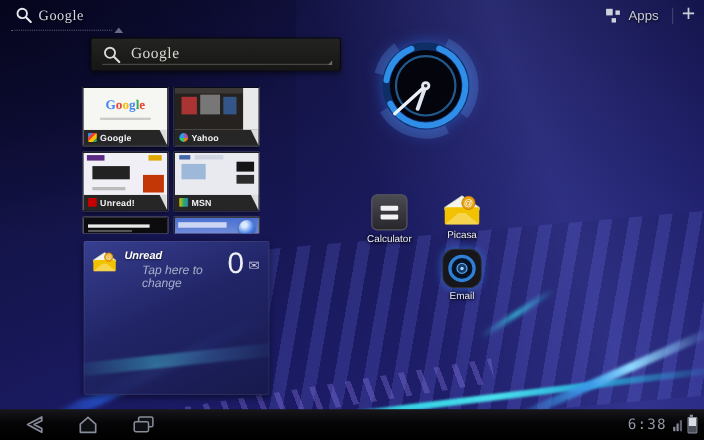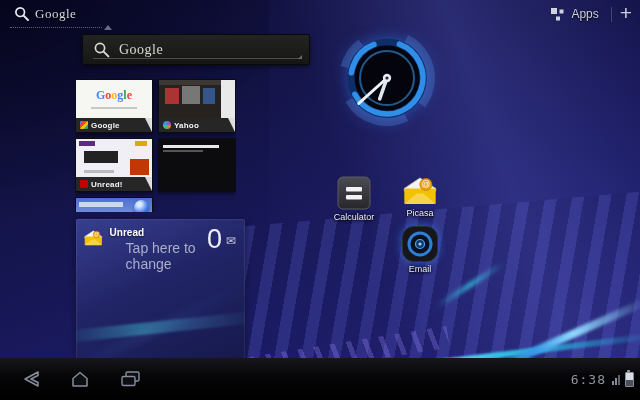--- a/index.html
+++ b/index.html
@@ -88,36 +88,36 @@
   
   .clock{position:absolute;left:331px;top:24px;width:112px;height:112px;z-index:4;cursor:pointer;
     filter:drop-shadow(0 0 7px rgba(45,120,240,.55));}
   
   .email-widget{position:absolute;left:76px;top:219px;width:169px;height:140px;z-index:4;overflow:hidden;border-radius:2px;cursor:pointer;
     background:linear-gradient(155deg,rgba(58,66,148,.92) 0%,rgba(34,38,104,.92) 45%,rgba(22,25,74,.94) 100%);
     box-shadow:0 2px 6px rgba(0,0,0,.45),inset 0 0 0 1px rgba(255,255,255,.07);}
   .email-widget .streak{position:absolute;left:-15px;right:-15px;bottom:26px;height:12px;transform:rotate(-6deg);filter:blur(1px);
     background:linear-gradient(90deg,transparent,rgba(70,215,230,.4) 40%,rgba(90,200,255,.22) 65%,transparent);}
   .ew-head{display:flex;align-items:flex-start;padding:8px 9px 0 8px;}
-  .ew-texts{margin-left:7px;}
+  .ew-texts{margin-left:7px;font-style:italic;}
   .ew-title{color:#ffffff;font-size:10px;font-weight:bold;text-shadow:0 1px 2px rgba(0,0,0,.6);}
-  .ew-sub{color:#a9aecb;font-size:14px;margin-top:2px;margin-left:16px;}
+  .ew-sub{color:#a9aecb;font-size:11px;margin-top:2px;margin-left:16px;}
   .ew-right{margin-left:auto;display:flex;align-items:flex-start;}
   .ew-count{color:#eef0f8;font-size:27px;font-weight:300;line-height:24px;font-family:"Liberation Sans",sans-serif;}
   .ew-mailglyph{color:#c2c6da;font-size:12px;margin:7px 0 0 4px;}
   
   .app-cell{position:absolute;width:58px;display:flex;flex-direction:column;align-items:center;z-index:4;cursor:pointer;}
   .app-cell .app-label{margin-top:2px;color:#eceef6;font-size:9px;text-shadow:0 1px 3px #000,0 0 2px #000;}
   .cell-calc{left:325px;top:176px;text-align:center;}
   .cell-email{left:391px;top:176px;}
   .cell-settings{left:325px;top:227px;}
   .cell-music{left:391px;top:226px;}
   .music-glow{filter:drop-shadow(0 0 4px rgba(47,127,230,.75));}
   
-  .system-bar{position:absolute;left:0;right:0;bottom:0;height:42px;z-index:6;
+  .system-bar{position:absolute;left:0;right:0;bottom:0;height:28px;z-index:6;
     background:linear-gradient(#17171c,#050507 45%,#000);display:flex;}
   .nav-group{display:flex;align-items:center;gap:14px;margin-left:12px;}
   .nav-btn{width:36px;height:22px;display:flex;align-items:center;justify-content:center;cursor:pointer;}
   .status-group{margin-left:auto;margin-right:6px;display:flex;align-items:center;gap:3px;}
   .sys-time{color:#8f95a3;font-family:"DejaVu Sans Mono",monospace;font-size:13px;letter-spacing:1px;text-shadow:0 0 2px #000;}
   .sig{display:flex;align-items:flex-end;gap:1px;height:11px;margin-left:3px;}
   .sig i{display:block;width:2px;background:#878d99;}
   .sig .s1{height:4px;}.sig .s2{height:7px;}.sig .s3{height:10px;background:#5b6170;}
   .battery{width:7px;height:13px;border:1px solid #878d99;border-radius:1px;position:relative;margin-left:2px;
     background:linear-gradient(#d8dce4 55%,#4a4f5a 55%);}
@@ -204,20 +204,33 @@
             <div class="y3"></div>
             <div class="y4"></div>
             <div class="y5"></div>
         </div>
         <div class="thumb-label">
           <span class="fav fav-yahoo"></span>
           <span class="txt">Unread!</span>
         </div>
       </div>
       <div class="thumb">
+        <div class="tc tc-msn">
+          <div class="m1"></div>
+            <div class="m5"></div>
+            <div class="m2"></div>
+            <div class="m3"></div>
+            <div class="m4"></div>
+        </div>
+        <div class="thumb-label">
+          <span class="fav fav-msn"></span>
+          <span class="txt">MSN</span>
+        </div>
+      </div>
+      <div class="thumb">
         <div class="tc tc-part-l">
           <div class="bar"></div>
             <div class="bar2"></div>
         </div>
       </div>
       <div class="thumb">
         <div class="tc tc-part-r">
           <div class="strip"></div>
             <div class="globe"></div>
         </div>

